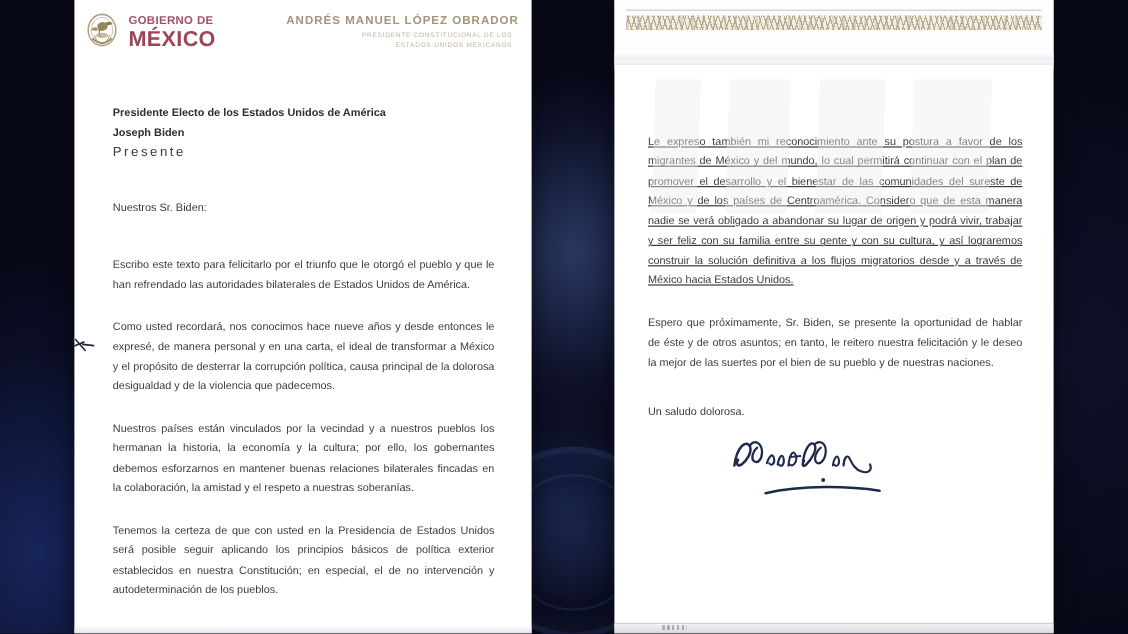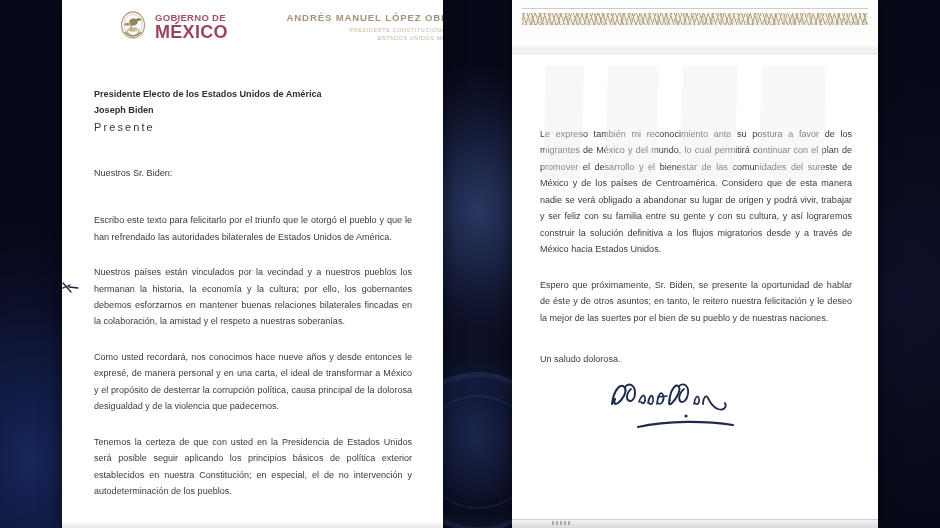--- a/index.html
+++ b/index.html
@@ -62,21 +62,20 @@
     left: 512px;
     top: 0;
     width: 366px;
     height: 528px;
   }
 
   
   .letterhead {
     position: relative;
     height: 62px;
-    margin-left: 48px;
   }
   .brand {
     position: absolute;
     left: 8px;
     top: 10px;
     display: flex;
     align-items: center;
   }
   .brand-text {
     margin-left: 7px;
@@ -207,21 +206,21 @@
     background:
       linear-gradient(92deg, rgba(243,243,245,0) 0 6%, rgba(236,236,240,0.85) 6% 17%, rgba(250,250,252,0) 17% 24%,
                               rgba(237,237,241,0.8) 24% 39%, rgba(250,250,252,0) 39% 46%,
                               rgba(236,236,240,0.85) 46% 62%, rgba(250,250,252,0) 62% 69%,
                               rgba(238,238,242,0.8) 69% 88%, rgba(250,250,252,0) 88% 100%);
   }
   .p2-body {
     padding: 0 26px 0 28px;
     color: #3a3a3c;
   }
-  #p2-para-1 { margin-top: 68px; }
+  #p2-para-1 { margin-top: 52px; text-decoration: underline; }
   .signoff {
     margin-top: 28px;
     font-size: 9.05px;
     color: #3b3b3d;
   }
   .signature-area {
     position: relative;
     margin-top: 12px;
     height: 72px;
   }
@@ -303,22 +302,22 @@
 
     <div class="addressee">
       <div class="bold">Presidente Electo de los Estados Unidos de América</div>
       <div class="bold">Joseph Biden</div>
       <div class="spaced">Presente</div>
     </div>
 
     <div class="salutation">Nuestros Sr. Biden:</div>
 
     <div class="para" id="para-1">Escribo este texto para felicitarlo por el triunfo que le otorgó el pueblo y que le han refrendado las autoridades bilaterales de Estados Unidos de América.</div>
+    <div class="para" id="para-2">Como usted recordará, nos conocimos hace nueve años y desde entonces le expresé, de manera personal y en una carta, el ideal de transformar a México y el propósito de desterrar la corrupción política, causa principal de la dolorosa desigualdad y de la violencia que padecemos.</div>
     <div class="para" id="para-3">Nuestros países están vinculados por la vecindad y a nuestros pueblos los hermanan la historia, la economía y la cultura; por ello, los gobernantes debemos esforzarnos en mantener buenas relaciones bilaterales fincadas en la colaboración, la amistad y el respeto a nuestras soberanías.</div>
-    <div class="para" id="para-2">Como usted recordará, nos conocimos hace nueve años y desde entonces le expresé, de manera personal y en una carta, el ideal de transformar a México y el propósito de desterrar la corrupción política, causa principal de la dolorosa desigualdad y de la violencia que padecemos.</div>
     <div class="para" id="para-4">Tenemos la certeza de que con usted en la Presidencia de Estados Unidos será posible seguir aplicando los principios básicos de política exterior establecidos en nuestra Constitución; en especial, el de no intervención y autodeterminación de los pueblos.</div>
 
   </div>
 
   <svg id="pen-mark" viewBox="0 0 22 14">
     <path d="M1 9 L13 4 M6 2 L14 11 M12 6 L21 7" stroke="#22223a" stroke-width="1.3" fill="none" stroke-linecap="round"></path>
   </svg>
 
   <div class="p1-footer"></div>
 </div>

